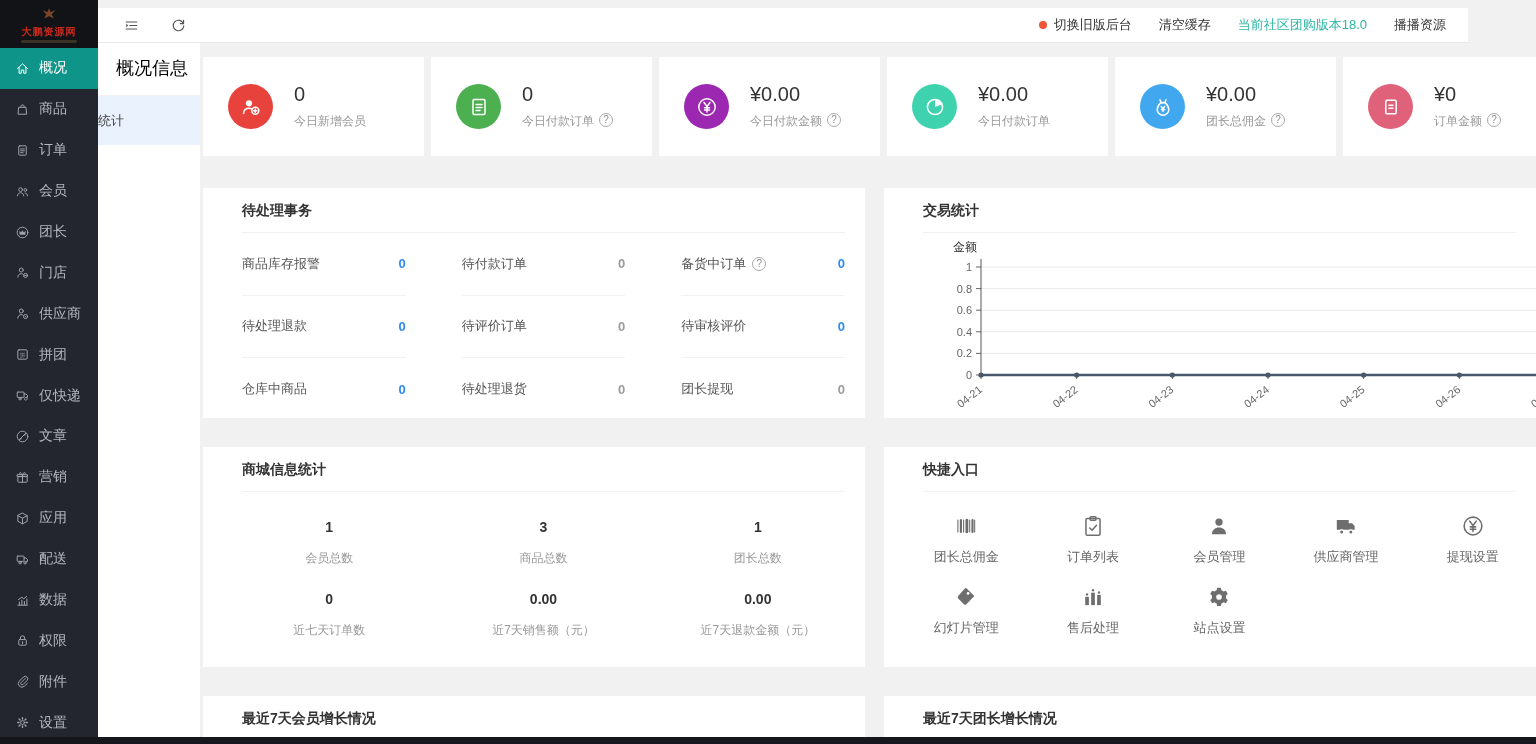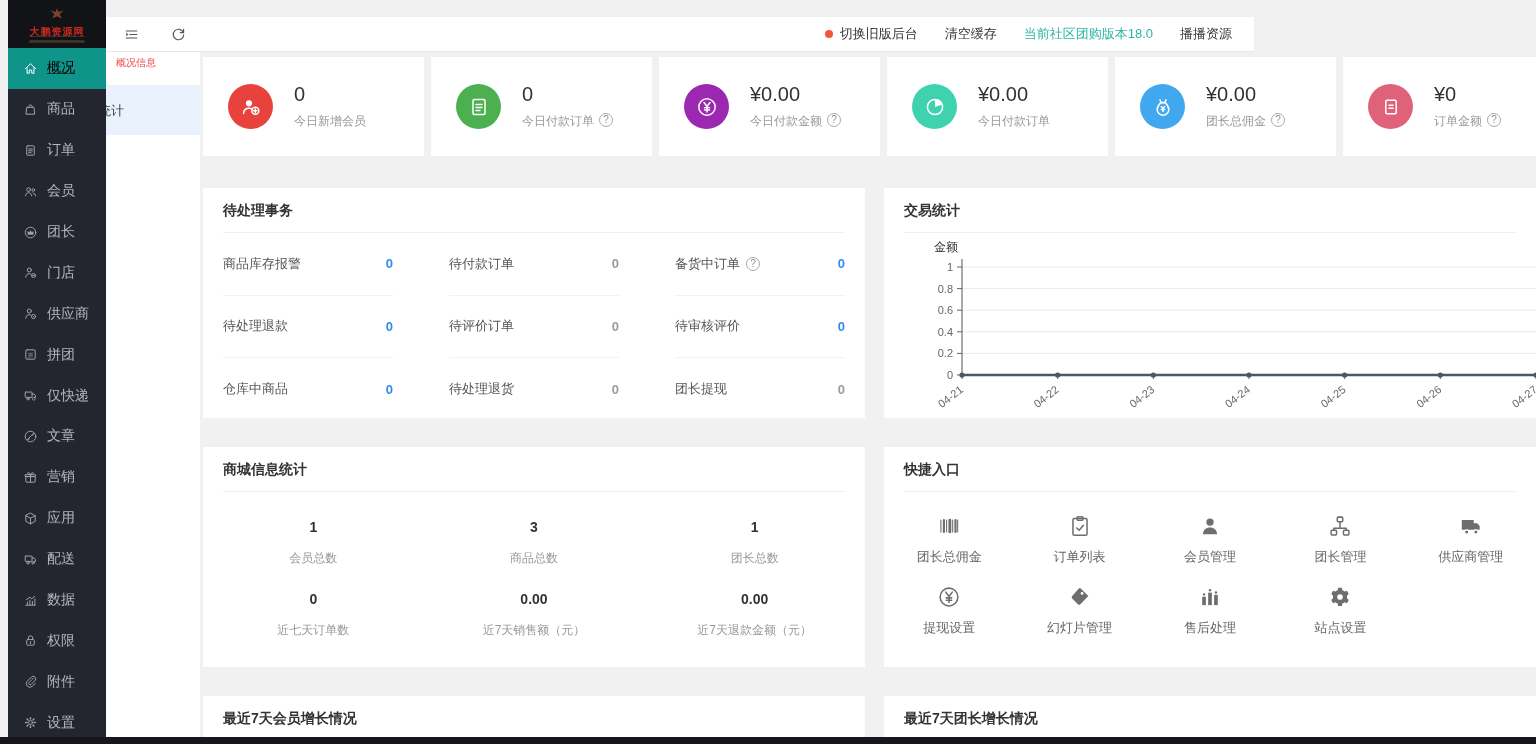--- a/index.html
+++ b/index.html
@@ -5,64 +5,64 @@
   * { margin:0; padding:0; box-sizing:border-box; }
   html,body { width:1536px; height:744px; overflow:hidden; }
   body {
     font-family:"Liberation Sans","DejaVu Sans",sans-serif;
     background:#f1f1f1; position:relative; font-size:13px; color:#333;
   }
   svg.ic { width:1em; height:1em; fill:none; stroke:currentColor; stroke-width:1.6;
            stroke-linecap:round; stroke-linejoin:round; display:block; }
 
   
-  .sidebar { position:absolute; left:8px; top:0; width:98px; height:744px; background:#23262e; z-index:5;text-decoration:underline; }
+  .sidebar { position:absolute; left:0; top:0; width:98px; height:744px; background:#23262e; z-index:5; }
   .logo { height:48px; background:#121317; display:flex; flex-direction:column; align-items:center; justify-content:center; gap:1px; }
   .logo svg { width:22px; height:18px; }
   .logo-text { color:#c8281e; font-size:10px; font-weight:bold; letter-spacing:1px; white-space:nowrap; }
   .logo-sub { width:56px; height:3px; background:#3a3326; border-radius:2px; }
   .nav-item { height:40.9px; display:flex; align-items:center; padding-left:15px; gap:9px;
               color:#b3b7c1; font-size:14px; cursor:pointer; }
   .nav-item .ic { font-size:15px; color:#9da2ad; }
-  .nav-item.active { background:#0e9488; color:#000000; }
+  .nav-item.active { background:#0e9488; color:#ffffff; }
   .nav-item.active .ic { color:#fff; }
 
   
-  .topbar { position:absolute; left:98px; top:17px; width:1156px; height:35px; background:#fff;
+  .topbar { position:absolute; left:98px; top:8px; width:1370px; height:35px; background:#fff;
             border-bottom:1px solid #e8e8e8; display:flex; align-items:center; z-index:4; }
   .tb-icon { margin-left:25px; font-size:17px; color:#555; cursor:pointer; }
   .tb-icon + .tb-icon { margin-left:30px; }
   .tb-right { margin-left:auto; display:flex; align-items:center; gap:27px; margin-right:22px; }
   .tb-link { font-size:13px; color:#333; cursor:pointer; display:flex; align-items:center; gap:7px; white-space:nowrap; }
   .tb-link.accent { color:#2db5a3; }
   .tb-dot { width:8px; height:8px; border-radius:50%; background:#f0573a; display:inline-block; }
 
   
   .subsidebar { position:absolute; left:98px; top:35px; width:102px; height:709px; background:#fff; z-index:3; }
-  .sub-header { padding:21px 0 15px 18px; font-size:10px; color:#ef4444; border-bottom:1px solid #f0f0f0; }
+  .sub-header { padding:21px 0 15px 18px; font-size:18px; color:#000000; border-bottom:1px solid #f0f0f0; }
   .sub-item { height:49px; line-height:49px; font-size:13px; color:#444; cursor:pointer; }
   .sub-item.active { background:#e9f2fd; }
 
   
   .content { position:absolute; left:200px; top:35px; width:1336px; height:709px;
              padding:22px 0 0 3px; overflow:hidden; }
 
   .cards { display:flex; gap:7px; height:99px; margin-bottom:32px; }
   .card { flex:0 0 221px; background:#fff; display:flex; align-items:center; padding-left:25px; }
   .card-icon { width:45px; height:45px; border-radius:50%; flex:none; display:flex; align-items:center;
                justify-content:center; margin-right:21px; color:#fff; }
   .card-icon .ic { font-size:24px; stroke-width:1.5; }
   .card-val { font-size:20px; color:#333; }
   .card-label { font-size:12px; color:#999; margin-top:7px; display:flex; align-items:flex-start; gap:5px; }
 
   .help { width:14px; height:14px; border:1px solid #a9a9a9; border-radius:50%; color:#8f8f8f;
           font-size:10px; line-height:12px; text-align:center; display:inline-block; flex:none; }
 
   .row { display:flex; gap:19px; margin-bottom:29px; }
-  .panel { background:#fff; overflow:hidden; }
+  .panel { background:#fff; overflow:hidden;padding-left:19px; }
   .panel-left { width:662px; flex:none; }
   .panel-right { flex:1; min-width:0; }
   .panel-title { margin:0 20px; padding:14px 0 12px; font-size:14px; font-weight:bold; color:#333;
                  border-bottom:1px solid #f0f0f0; }
   .h230 { height:230px; } .h220 { height:220px; } .h120 { height:120px; }
 
   .pending-grid { margin:0 20px; display:grid; grid-template-columns:repeat(3,1fr); column-gap:56px; }
   .p-cell { height:62.5px; display:flex; justify-content:space-between; align-items:center;
             border-bottom:1px solid #f2f2f2; font-size:13px; color:#555; cursor:pointer; }
   .p-cell:nth-child(n+7) { border-bottom:none; }
@@ -692,26 +692,20 @@
     <div class="q-label">订单列表</div>
   </div>
 
   <div class="q-cell">
     <svg class="ic">
               <use href="#i-user"></use>
             </svg>
     <div class="q-label">会员管理</div>
   </div>
 
-  <div class="q-cell">
-    <svg class="ic">
-              <use href="#i-sitemap"></use>
-            </svg>
-    <div class="q-label">团长管理</div>
-  </div>
 
   <div class="q-cell">
     <svg class="ic">
               <use href="#i-truck-solid"></use>
             </svg>
     <div class="q-label">供应商管理</div>
   </div>
 
 
   <div class="q-cell">

